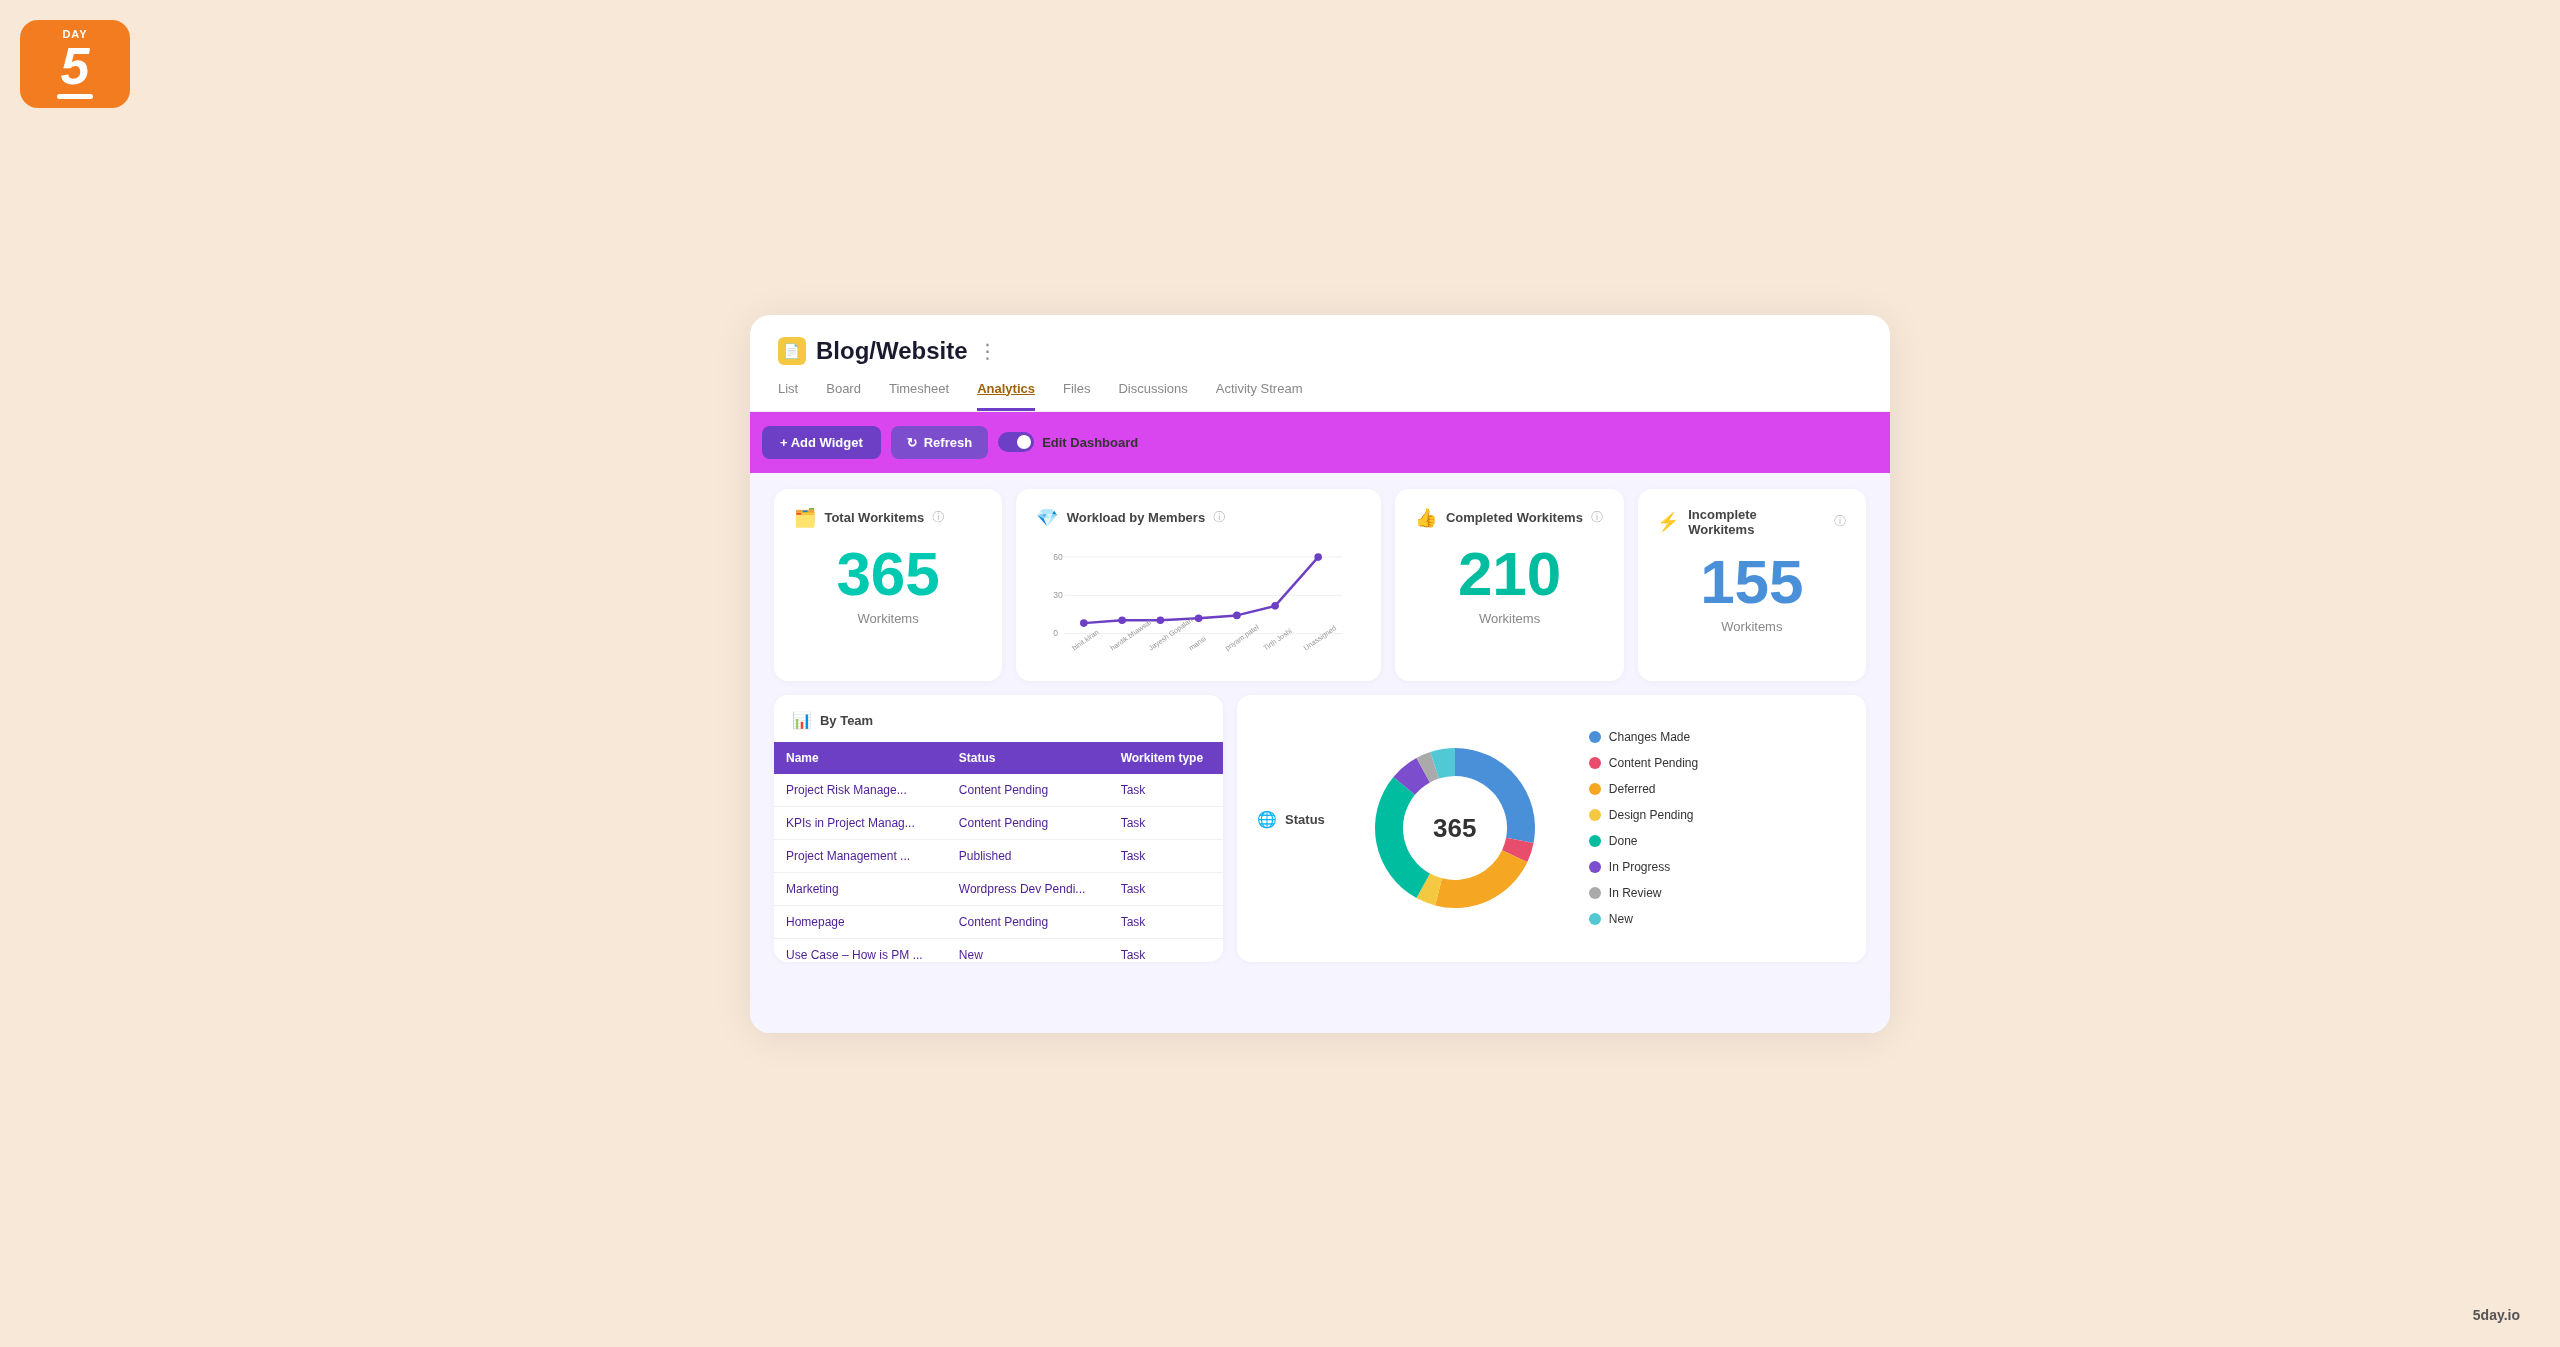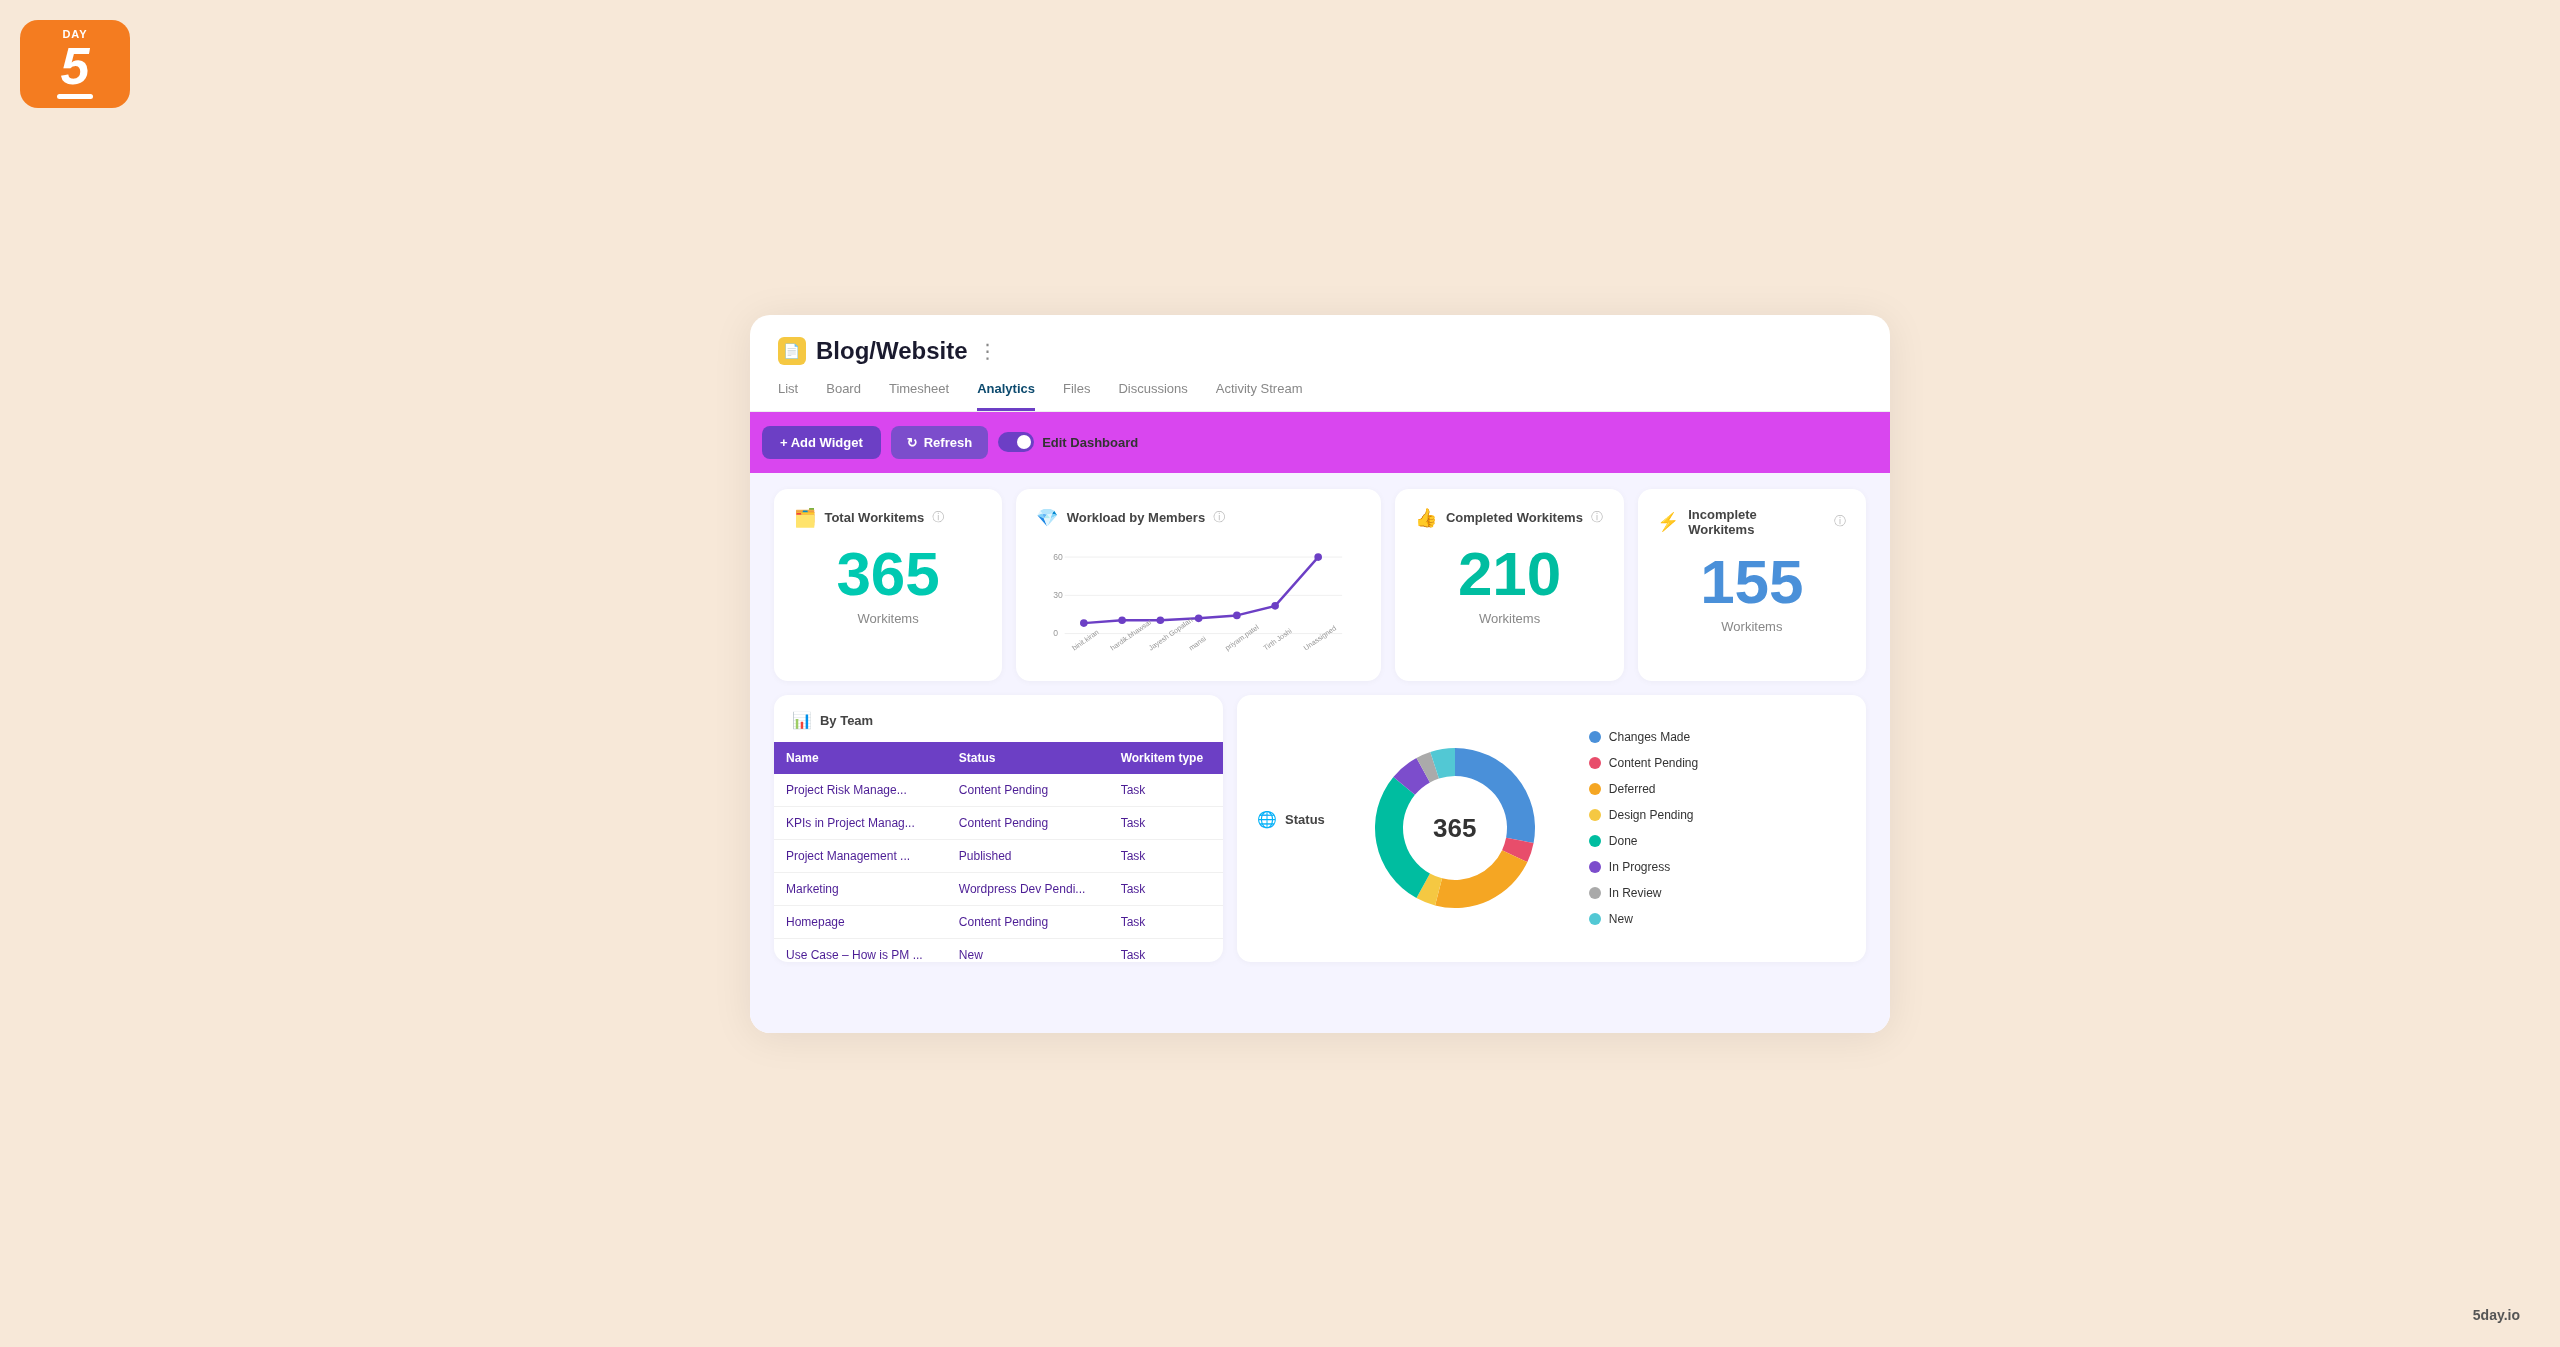--- a/index.html
+++ b/index.html
@@ -107,23 +107,24 @@
     }
     .tab {
       font-size: 13px;
       color: #888;
       padding-bottom: 12px;
       cursor: pointer;
       border-bottom: 3px solid transparent;
       white-space: nowrap;
     }
     .tab.active {
-      color: #0c4a6e;
+      color: #a16207;
       border-bottom: 3px solid #6c3fc5;
       font-weight: 600;
+      text-decoration: underline;
     }
 
     .toolbar {
       display: flex;
       align-items: center;
       justify-content: flex-start;
       gap: 10px;
       padding: 14px 12px;
       background: #d946ef;
     }

